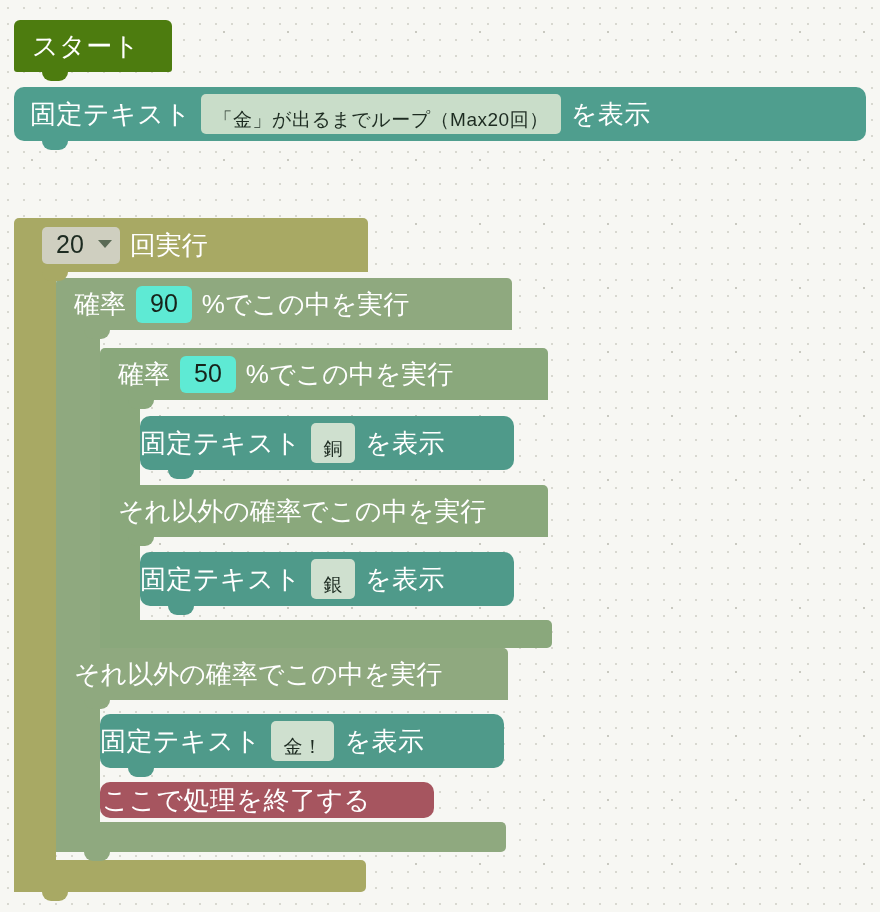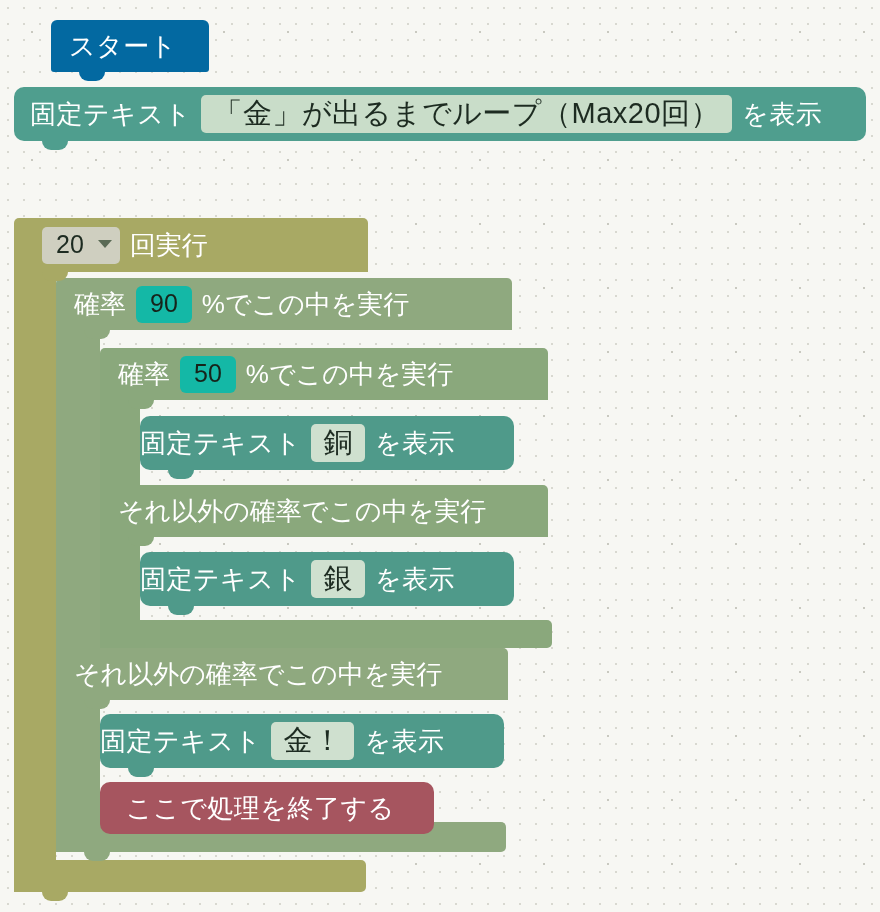--- a/index.html
+++ b/index.html
@@ -48,25 +48,24 @@
     left: 28px;
     bottom: -9px;
     width: 26px;
     height: 10px;
     border-radius: 0 0 9px 9px;
     background: inherit;
   }
   .blk.no-notch::after { display: none; }
 
   .start {
-    background: #0369a1;
+    background: #4d7c0f;
     color: #ffffff;
     padding: 0 18px;
     border-radius: 6px 6px 3px 3px;
-    margin-left: 37px;
   }
 
   .teal {
     background: #4f9e8e;
     padding: 0 16px;
   }
   .teal-dark { background: #4f9a8a; }
 
   .olive {
     background: #a8a964;
@@ -117,23 +116,23 @@
     height: 10px;
     border-radius: 0 0 9px 9px;
     background: inherit;
   }
 
   
   .field {
     background: #cfe0cf;
     color: #1d2b21;
     border-radius: 5px;
-    padding: 4px 12px 5px 12px;
+    padding: 16px 12px 5px 12px;
     margin: 0 10px;
-    font-size: 29px;
+    font-size: 19px;
     display: inline-flex;
     align-items: center;
   }
   .field-wide { background: #c9ddc9; }
 
   .dropdown {
     background: #cfcfc0;
     color: #1d2b21;
     border-radius: 5px;
     padding: 3px 8px 5px 14px;
@@ -144,21 +143,21 @@
     gap: 14px;
   }
   .caret {
     width: 0; height: 0;
     border-left: 7px solid transparent;
     border-right: 7px solid transparent;
     border-top: 8px solid #5a6a55;
     display: inline-block;
   }
   .num {
-    background: #14b8a6;
+    background: #5eead4;
     color: #16231a;
     border-radius: 6px;
     padding: 3px 14px 5px 14px;
     margin: 0 10px;
     font-size: 25px;
   }
 </style>
 </head>
 <body>
 
@@ -226,17 +225,17 @@
   <div class="chead sage" style="left:56px; top:648px; width:452px; height:52px; border-radius:0 5px 0 0;">
     <span>それ以外の確率でこの中を実行</span>
   </div>
 
   <div class="blk teal-dark" style="left:100px; top:714px; width:404px; height:54px;">
     <span>固定テキスト</span>
     <span class="field">金！</span>
     <span>を表示</span>
   </div>
 
-  <div class="blk red no-notch" style="left:100px; top:782px; width:334px; height:52px; padding:0 26px;">
+  <div class="blk red no-notch" style="left:100px; top:782px; width:334px; height:36px; padding:0 2px;">
     <span>ここで処理を終了する</span>
   </div>
 
 </div>
 
 </body></html>

